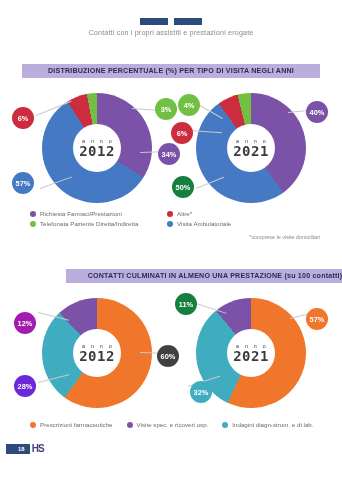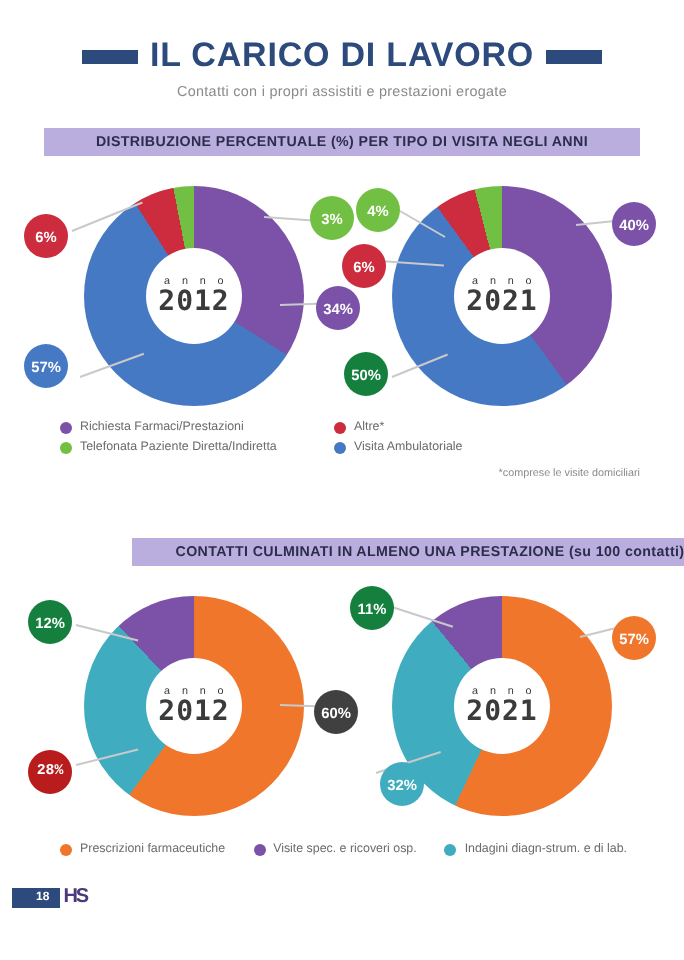--- a/index.html
+++ b/index.html
@@ -196,21 +196,20 @@
     padding-left: 2px;
     line-height: 1;
   }
 </style>
 </head>
 <body>
 
 <div class="header">
   <div class="title-row">
     <div class="title-bar"></div>
-    <div class="main-title">IL CARICO DI LAVORO</div>
     <div class="title-bar"></div>
   </div>
   <div class="subtitle">Contatti con i propri assistiti e prestazioni erogate</div>
 </div>
 
 <div class="banner" id="banner1">
   <div class="banner-text">DISTRIBUZIONE PERCENTUALE (%) PER TIPO DI VISITA NEGLI ANNI</div>
 </div>
 
 <div class="chart-wrap" style="left:42px; top:93px;">
@@ -293,24 +292,24 @@
   <div class="donut" id="donut-s2-2012" style="background: conic-gradient(rgb(240, 118, 43) 0deg, rgb(240, 118, 43) 216deg, rgb(63, 173, 191) 216deg, rgb(63, 173, 191) 316.8deg, rgb(123, 82, 168) 316.8deg, rgb(123, 82, 168) 360deg);"></div>
   <div class="donut-hole">
     <div class="anno-label">a n n o</div>
     <div class="anno-year">2012</div>
   </div>
 </div>
 <div class="leader" style="left:38px; top:312px; width:32px; transform:rotate(14deg);"></div>
 <div class="leader" style="left:38px; top:382px; width:32px; transform:rotate(-14deg);"></div>
 <div class="leader" style="left:140px; top:352px; width:22px; transform:rotate(2deg);"></div>
 
-<div class="bubble" style="left:14px; top:300px; background:#15803d;">
+<div class="bubble" style="left:14px; top:312px; background:#a21caf;">
   <span>12%</span>
 </div>
-<div class="bubble" style="left:14px; top:375px; background:#b91c1c;font-family:Liberation Mono, monospace;">
+<div class="bubble" style="left:14px; top:375px; background:#6d28d9;">
   <span>28%</span>
 </div>
 <div class="bubble" style="left:157px; top:345px; background:#404040;">
   <span>60%</span>
 </div>
 
 <div class="chart-wrap" style="left:196px; top:298px;">
   <div class="donut" id="donut-s2-2021" style="background: conic-gradient(rgb(240, 118, 43) 0deg, rgb(240, 118, 43) 205.2deg, rgb(63, 173, 191) 205.2deg, rgb(63, 173, 191) 320.4deg, rgb(123, 82, 168) 320.4deg, rgb(123, 82, 168) 360deg);"></div>
   <div class="donut-hole">
     <div class="anno-label">a n n o</div>

